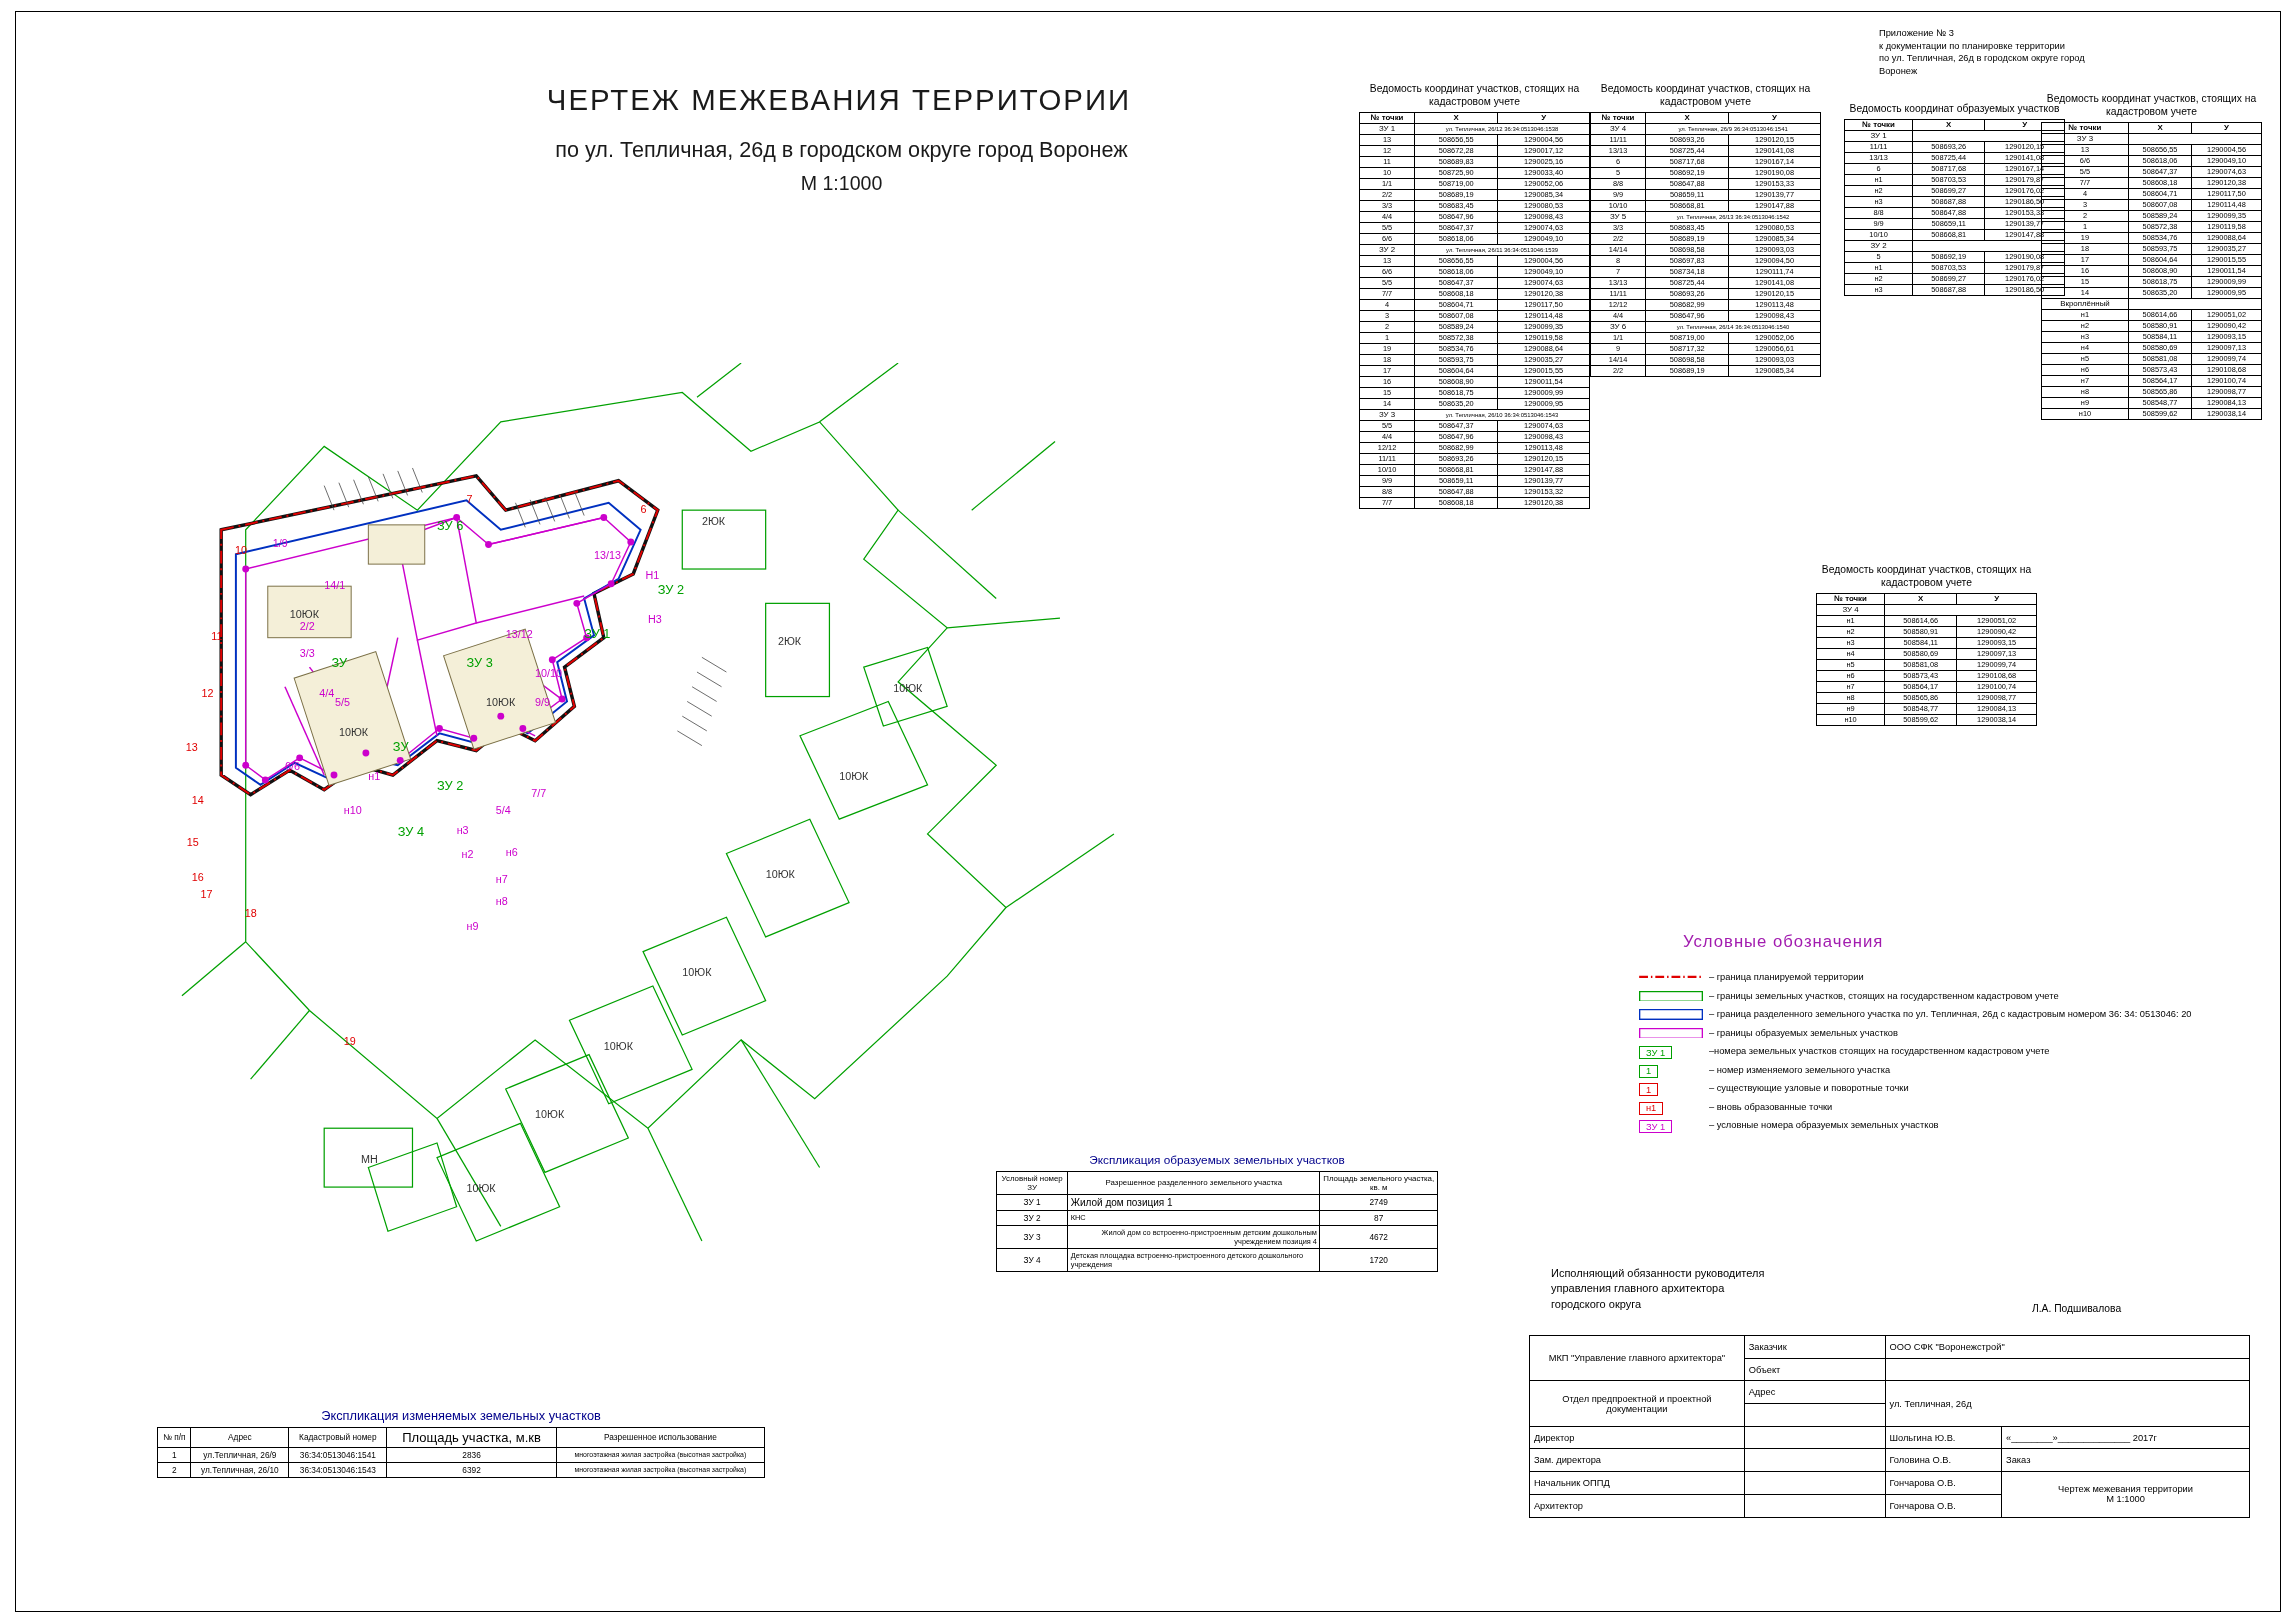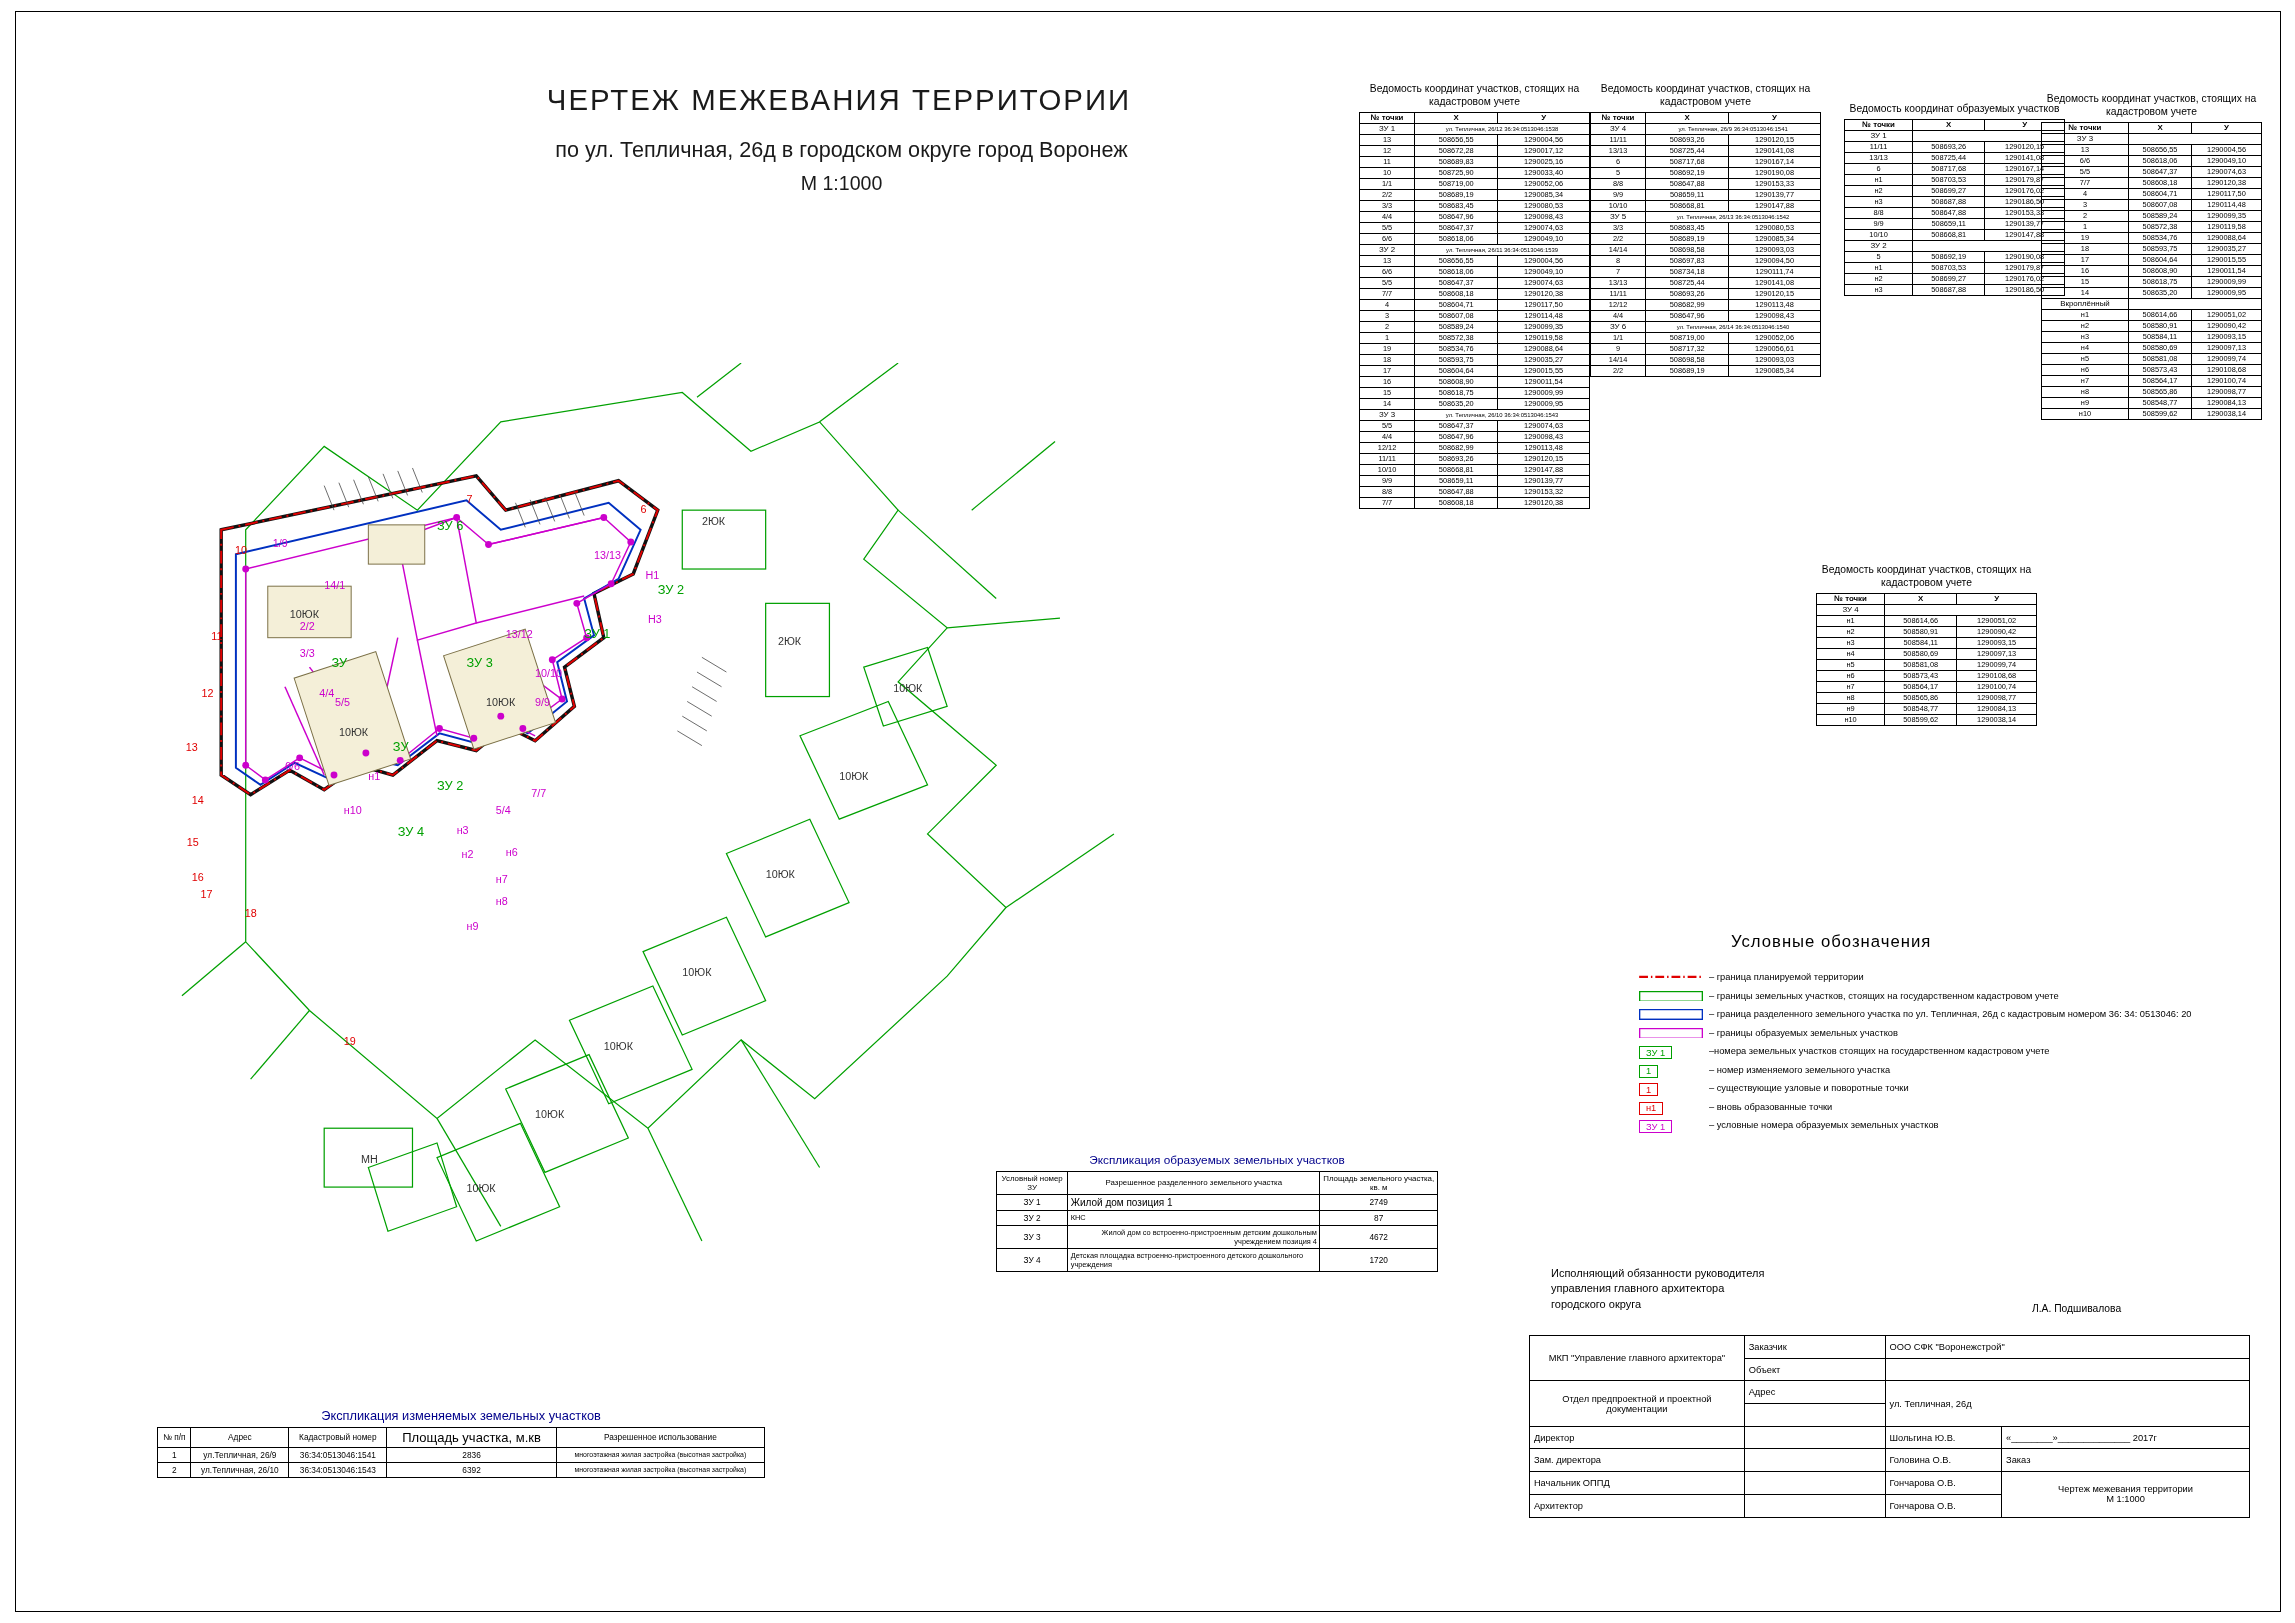--- a/index.html
+++ b/index.html
@@ -7,21 +7,21 @@
   #sheet{position:relative;width:2295px;height:1623px;background:#fff;overflow:hidden;}
   .frame{position:absolute;left:14.7px;top:10.8px;width:2266px;height:1601px;border:1.5px solid #000;box-sizing:border-box;}
   .title-main{position:absolute;left:373px;top:83px;width:932px;text-align:center;font-size:29.4px;letter-spacing:2px;color:#1a1a1a;}
   .title-sub{position:absolute;left:314px;top:137px;width:1055px;text-align:center;font-size:21.6px;color:#1a1a1a;}
   .title-scale{position:absolute;left:314px;top:172px;width:1055px;text-align:center;font-size:19.6px;color:#1a1a1a;}
   .appendix{position:absolute;left:1879px;top:27px;width:373px;font-size:9.3px;line-height:1.35;color:#000;}
   .tbl{border-collapse:collapse;font-size:7.9px;}
   .tbl td,.tbl th{border:0.5px solid #000;padding:0.5px 1.5px;text-align:center;white-space:nowrap;}
   .blk-title{font-size:10.3px;text-align:center;line-height:1.25;margin-bottom:2.9px;}
   .coordblk{position:absolute;}
-  .legend-title{position:absolute;left:1683px;top:932px;font-size:16.7px;color:#000000;letter-spacing:1px;margin-left:48px;}
+  .legend-title{position:absolute;left:1683px;top:932px;font-size:16.7px;color:#a21caf;letter-spacing:1px;}
   .legend{position:absolute;left:1639px;top:972px;width:618px;font-size:9.3px;color:#000;}
   .legend .lrow{display:flex;align-items:flex-start;margin-bottom:6.9px;}
   .legend .sample{width:64px;flex:0 0 64px;height:10.8px;margin-right:5.9px;position:relative;}
   .legend .ltxt{flex:1;line-height:1.25;}
   .sig{position:absolute;left:1551px;top:1266px;width:343px;font-size:11px;line-height:1.4;}
   .signame{position:absolute;left:2032px;top:1303px;font-size:10.3px;}
   .stamp{position:absolute;left:1529px;top:1335px;width:721px;}
   .stamp table{border-collapse:collapse;width:100%;font-size:9.3px;}
   .stamp td{border:0.5px solid #000;padding:2.5px 3.9px;height:16.7px;vertical-align:middle;}
   .expl-o{position:absolute;left:996px;top:1153px;width:442px;}
@@ -43,20 +43,26 @@
 </head>
 <body>
 
 <div id="sheet">
   <div class="frame"></div>
 
   <div class="title-main">ЧЕРТЕЖ МЕЖЕВАНИЯ ТЕРРИТОРИИ</div>
   <div class="title-sub">по ул. Тепличная, 26д в городском округе город Воронеж</div>
   <div class="title-scale">М 1:1000</div>
 
+  <div class="appendix">
+    <div>Приложение № 3</div>
+    <div>к документации по  планировке территории</div>
+    <div>по ул. Тепличная, 26д в городском округе город</div>
+    <div>Воронеж</div>
+  </div>
 
   <div class="map">
     <svg width="1276" height="932" viewBox="0 0 2600 1900">
 
       <g stroke="#00a000" stroke-width="2.5" fill="none">
         <path d="M170 340 L330 170 L520 300 L690 120 L1060 60 L1200 180 L1340 120 L1500 300 L1430 400 L1600 540 L1500 650 L1700 820 L1560 960 L1720 1110 L1600 1250 L1330 1500 L1180 1380 L990 1560 L760 1380 L560 1540 L300 1320 L170 1180 Z"></path>
         <path d="M1090 70 L1180 0"></path>
         <path d="M1340 120 L1500 0"></path>
         <path d="M1650 300 L1820 160"></path>
         <path d="M1500 300 L1700 480"></path>

